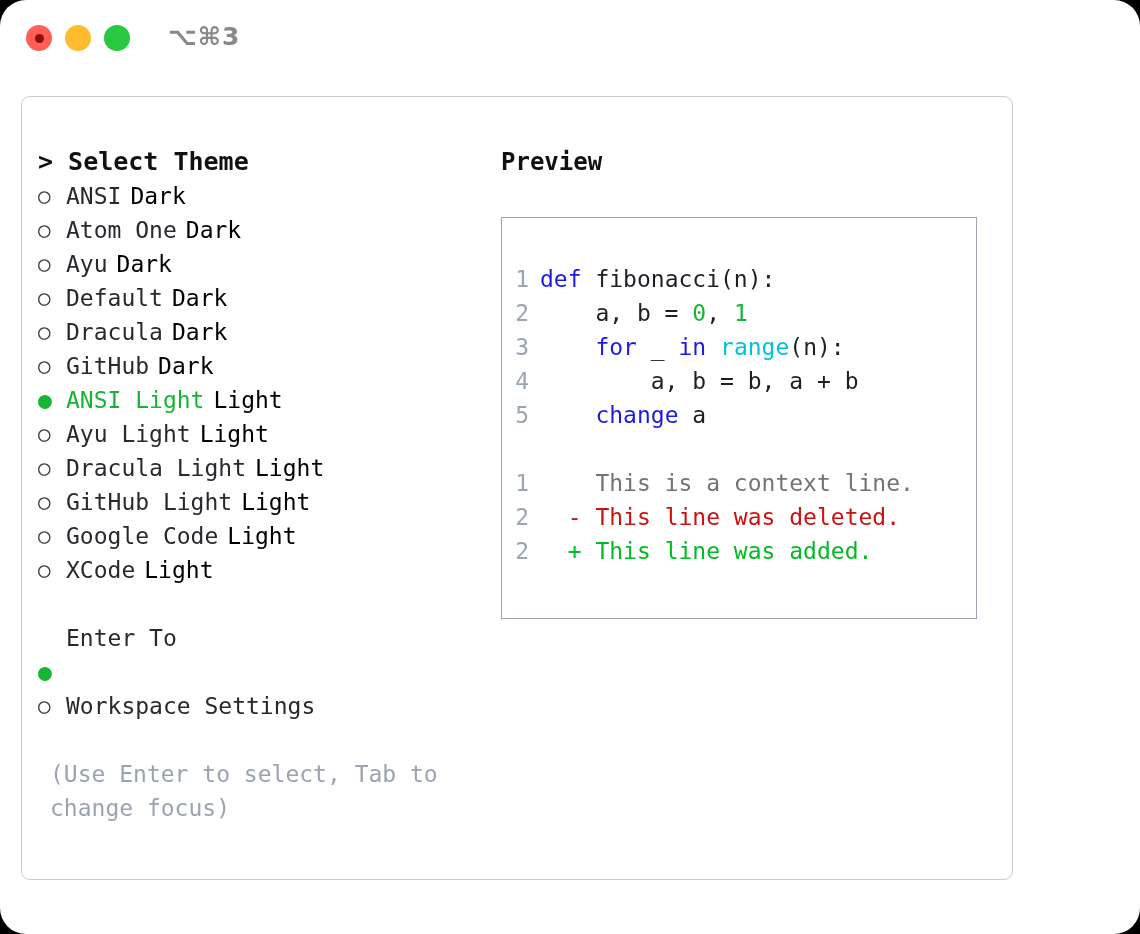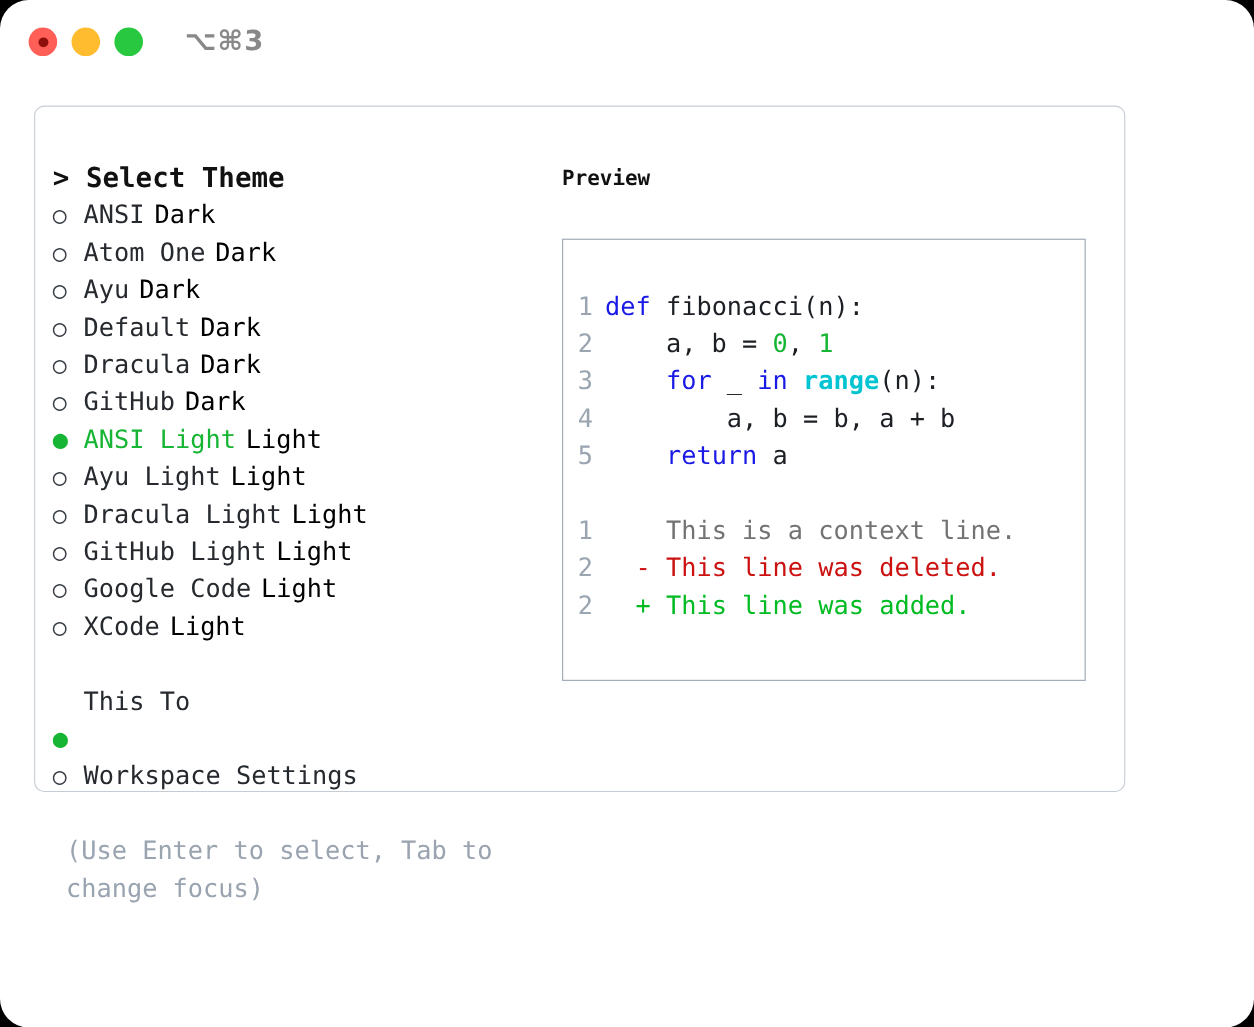--- a/index.html
+++ b/index.html
@@ -63,24 +63,24 @@
     font-size: 25px;
     font-weight: 700;
     color: #888888;
     font-family: "DejaVu Sans", "Liberation Sans", sans-serif;
     letter-spacing: 1px;
   }
 
   
   .content {
     position: absolute;
-    left: 31px;
+    left: 21px;
     top: 96px;
     width: 992px;
-    height: 624px;
+    height: 784px;
     border: 1.5px solid #c6ccd4;
     border-radius: 9px;
     box-sizing: border-box;
     background: #ffffff;
   }
 
   .columns {
     position: absolute;
     left: 0; top: 0;
     width: 100%;
@@ -158,21 +158,21 @@
   }
 
   
   .right-col {
     position: absolute;
     left: 479px;
     top: 48px;
     width: 495px;
   }
   .preview-title {
-    font-size: 19px;
+    font-size: 24px;
     font-weight: 700;
     color: #111111;
     height: 34px;
     line-height: 34px;
   }
   .preview-panel {
     margin-top: 38px;
     width: 476px;
     height: 402px;
     border: 1.5px solid #9aa5b1;
@@ -188,21 +188,21 @@
     white-space: pre;
   }
   .lnum {
     display: inline-block;
     width: 26px;
     text-align: right;
     color: #9aa5b1;
     margin-right: 11px;
   }
   .tok-kw    { color: #1a1ae6; }
-  .tok-fn    { color: #00c4d2; font-weight: bold; }
+  .tok-fn    { color: #00c4d2; }
   .tok-num   { color: #17b534; }
   .tok-plain { color: #1c1f24; }
   .tok-ctx   { color: #737373; }
   .tok-del   { color: #cc1111; }
   .tok-add   { color: #00bb22; }
   .blank-line { height: 34px; }
 </style>
 </head>
 <body>
 
@@ -232,38 +232,38 @@
             <div class="opt-row selected"><span class="bullet selected">●</span><span class="opt-label">ANSI Light</span><span class="opt-suffix">Light</span></div>
             <div class="opt-row"><span class="bullet">○</span><span class="opt-label">Ayu Light</span><span class="opt-suffix">Light</span></div>
             <div class="opt-row"><span class="bullet">○</span><span class="opt-label">Dracula Light</span><span class="opt-suffix">Light</span></div>
             <div class="opt-row"><span class="bullet">○</span><span class="opt-label">GitHub Light</span><span class="opt-suffix">Light</span></div>
             <div class="opt-row"><span class="bullet">○</span><span class="opt-label">Google Code</span><span class="opt-suffix">Light</span></div>
             <div class="opt-row"><span class="bullet">○</span><span class="opt-label">XCode</span><span class="opt-suffix">Light</span></div>
           </div>
 
         <div class="spacer-row"></div>
 
-        <div class="subsection-title">This To</div>
+        <div class="subsection-title">Enter To</div>
         <div id="apply-list">
             <div class="opt-row selected"><span class="bullet selected">●</span></div>
             <div class="opt-row"><span class="bullet">○</span><span class="opt-label">Workspace Settings</span></div>
           </div>
 
         <div class="hint">(Use Enter to select, Tab to change focus)</div>
       </div>
 
       <div class="right-col">
         <div class="preview-title">Preview</div>
         <div class="preview-panel">
           <div id="code-block">
               <div class="code-line"><span class="lnum">1</span><span class="tok-kw">def </span><span class="tok-plain">fibonacci(n):</span></div>
               <div class="code-line"><span class="lnum">2</span><span class="tok-plain">    a, b = </span><span class="tok-num">0</span><span class="tok-plain">, </span><span class="tok-num">1</span></div>
               <div class="code-line"><span class="lnum">3</span><span class="tok-plain">    </span><span class="tok-kw">for</span><span class="tok-plain"> _ </span><span class="tok-kw">in</span><span class="tok-plain"> </span><span class="tok-fn">range</span><span class="tok-plain">(n):</span></div>
               <div class="code-line"><span class="lnum">4</span><span class="tok-plain">        a, b = b, a + b</span></div>
-              <div class="code-line"><span class="lnum">5</span><span class="tok-plain">    </span><span class="tok-kw">return</span><span class="tok-plain"> a</span></div>
+              <div class="code-line"><span class="lnum">5</span><span class="tok-plain">    </span><span class="tok-kw">change</span><span class="tok-plain"> a</span></div>
             </div>
           <div class="blank-line"></div>
           <div id="diff-block">
               <div class="code-line"><span class="lnum">1</span><span class="tok-ctx">    </span><span class="tok-ctx">This is a context line.</span></div>
               <div class="code-line"><span class="lnum">2</span><span class="tok-del">  - </span><span class="tok-del">This line was deleted.</span></div>
               <div class="code-line"><span class="lnum">2</span><span class="tok-add">  + </span><span class="tok-add">This line was added.</span></div>
             </div>
         </div>
       </div>
 

